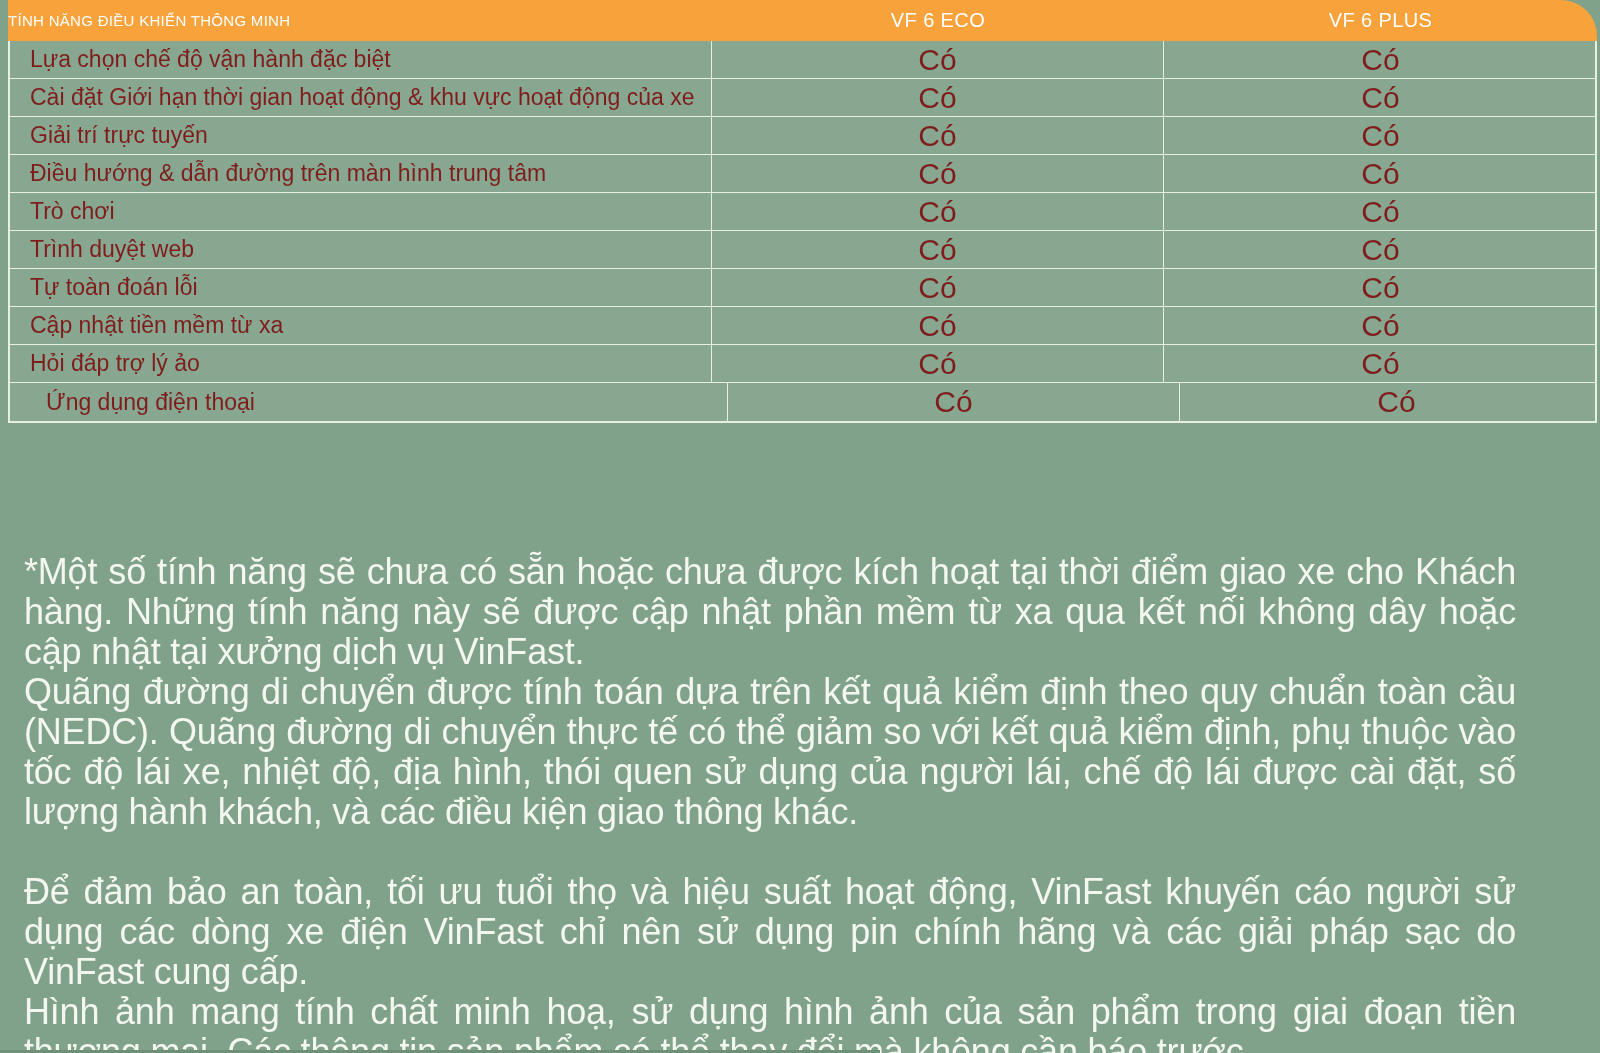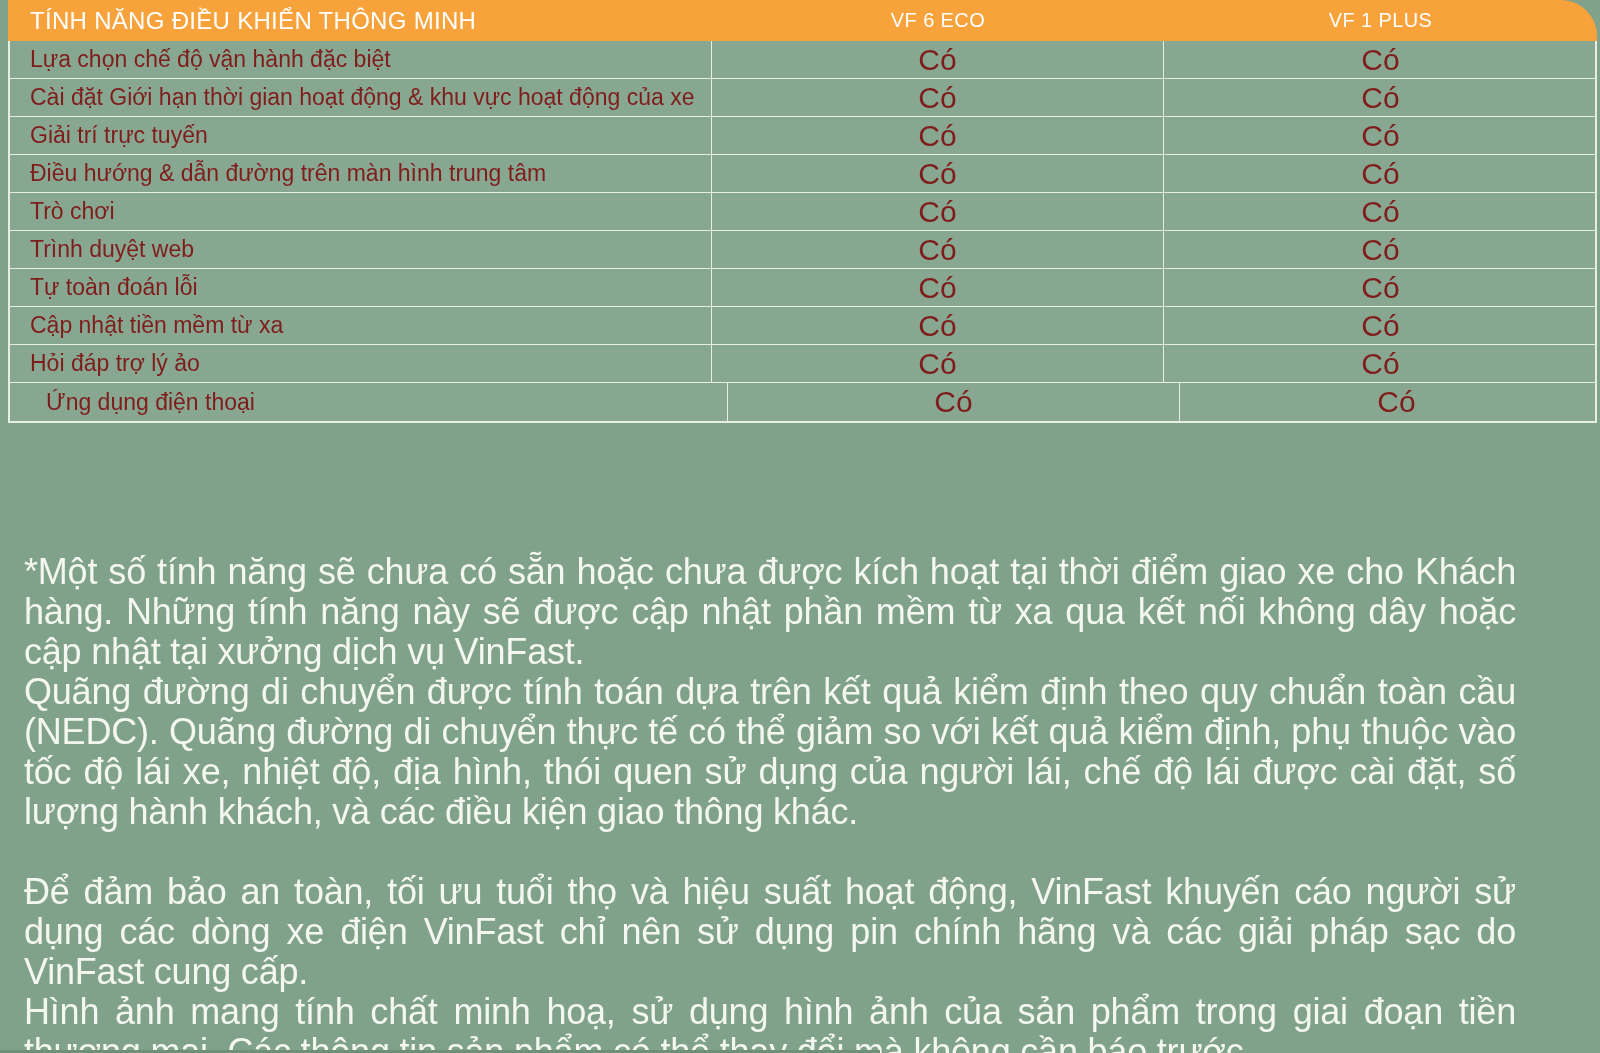--- a/index.html
+++ b/index.html
@@ -29,22 +29,21 @@
     display: grid;
     grid-template-columns: 704px 452px 433px;
     height: 41px;
     background: #F8A23B;
     border-radius: 0 36px 0 0;
     color: #FFFFFF;
   }
   .spec-header .title-cell {
     display: flex;
     align-items: center;
-    padding-left: 22px;
-    font-size: 24px;
+    font-size: 15px;
     letter-spacing: 0.3px;
   }
   .spec-header .model-cell {
     display: flex;
     align-items: center;
     justify-content: center;
     font-size: 20px;
     letter-spacing: 0.4px;
   }
   .spec-body {
@@ -107,21 +106,21 @@
 </head>
 <body>
 
 <div class="page">
 
   <div class="spec-table">
 
     <div class="spec-header">
       <div class="title-cell">TÍNH NĂNG ĐIỀU KHIỂN THÔNG MINH</div>
       <div class="model-cell">VF 6 ECO</div>
-      <div class="model-cell">VF 1 PLUS</div>
+      <div class="model-cell">VF 6 PLUS</div>
     </div>
 
     <div class="spec-body">
 
       <div class="spec-row">
         <div class="feature-cell">Lựa chọn chế độ vận hành đặc biệt</div>
         <div class="value-cell eco">Có</div>
         <div class="value-cell">Có</div>
       </div>
 

